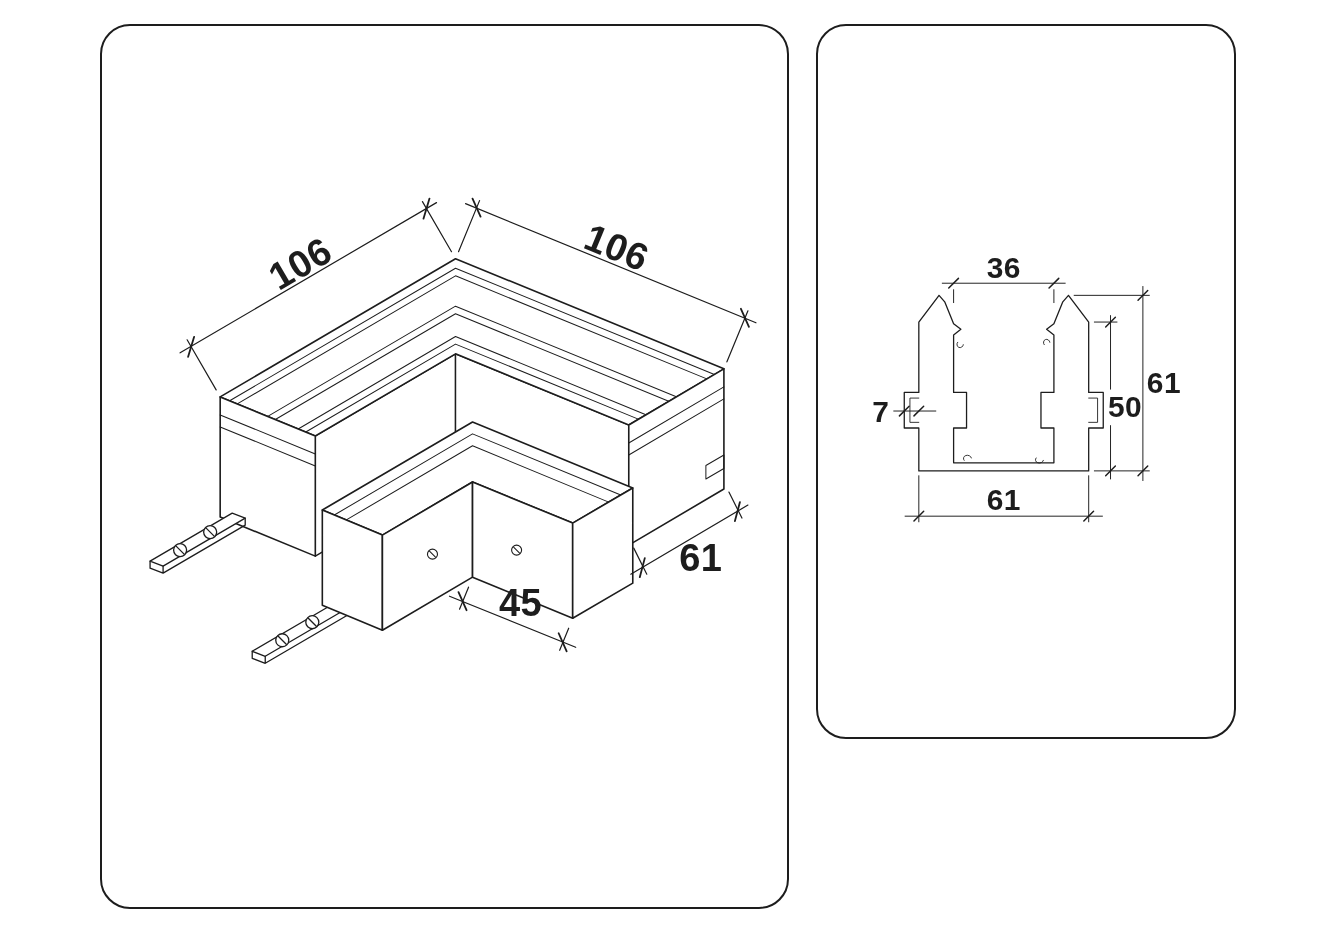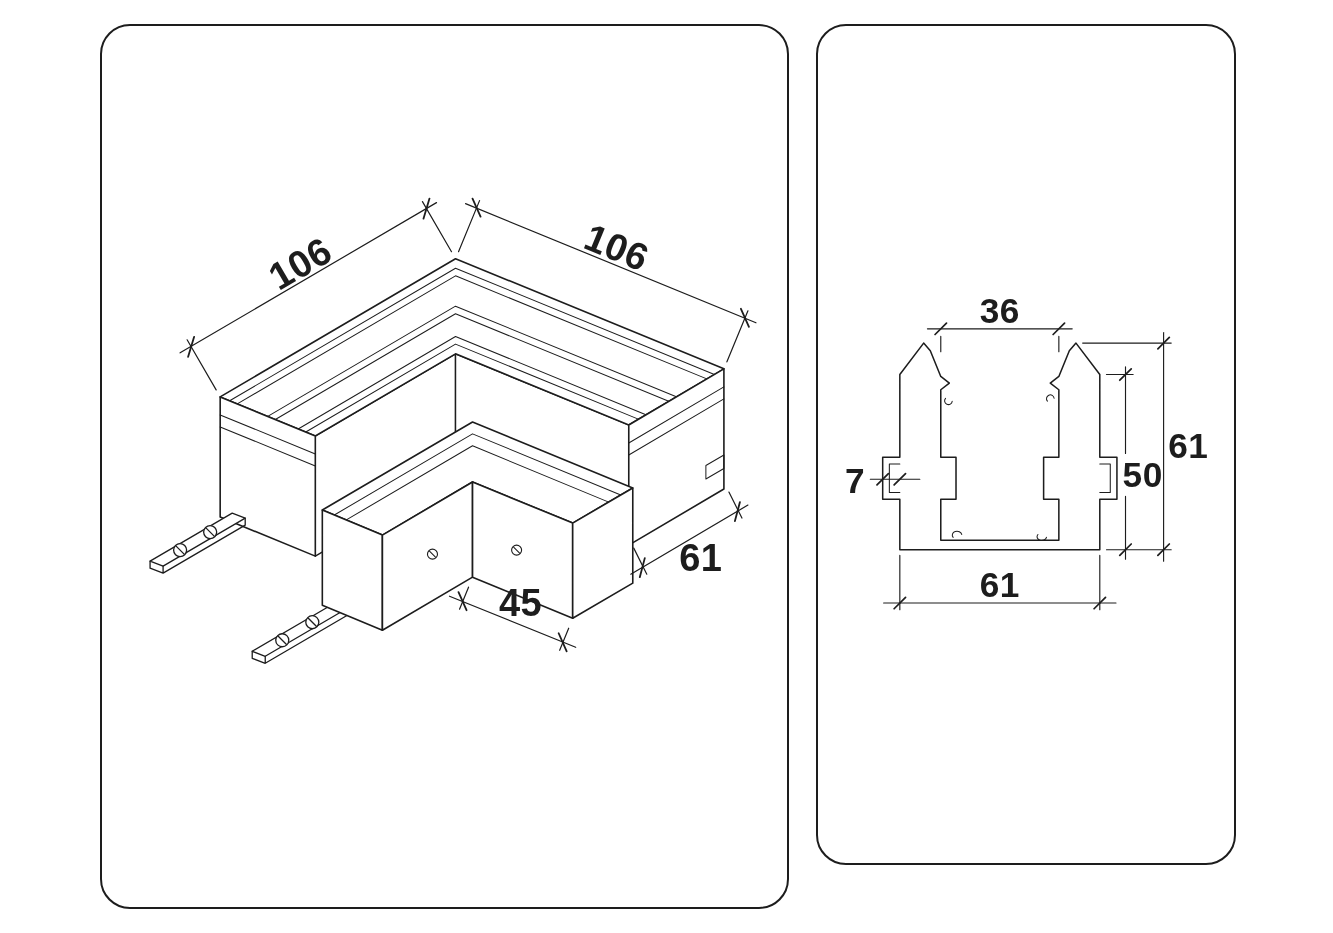--- a/index.html
+++ b/index.html
@@ -9,21 +9,21 @@
     font-family:"Liberation Sans", sans-serif;
   }
   .panel {
     position:absolute;
     border:2.5px solid var(--line,#222222);
     border-radius:30px;
     background:#ffffff;
     overflow:hidden;
   }
   #left-panel  { left:100px; top:24px; width:689px; height:885px; }
-  #right-panel { left:816px; top:24px; width:420px; height:841px; }
+  #right-panel { left:816px; top:24px; width:420px; height:715px; }
   svg { display:block; width:100%; height:100%; }
   .ln path, .ln polyline, .ln line, .ln circle { stroke: var(--line,#1d1d1d); }
   .dim-label {
     font-family:"Liberation Sans", sans-serif;
     font-weight:600;
     letter-spacing:0.5px;
     fill: var(--line,#1d1d1d);
   }
 </style>
 </head>

